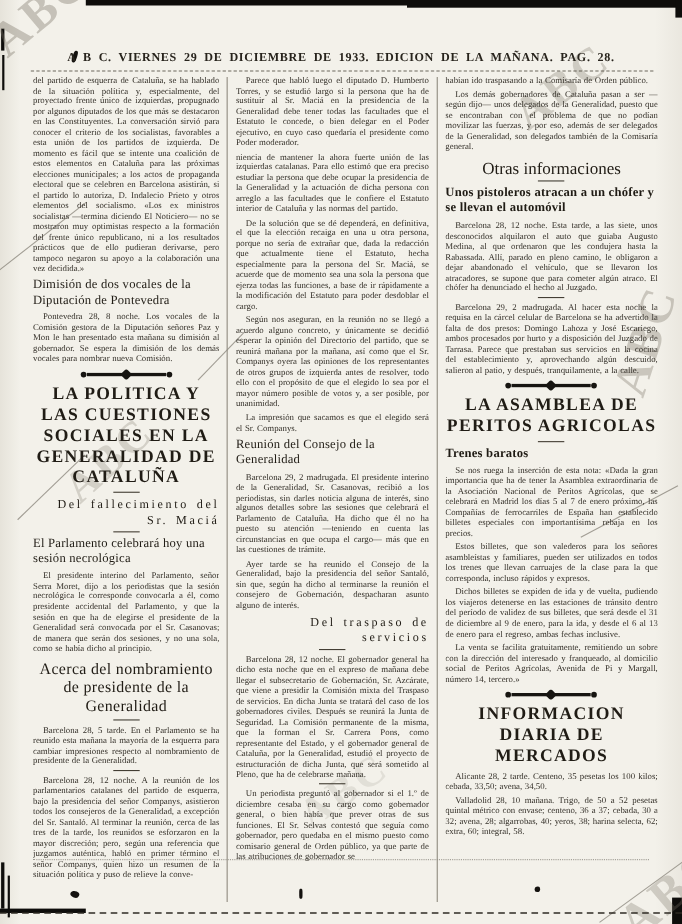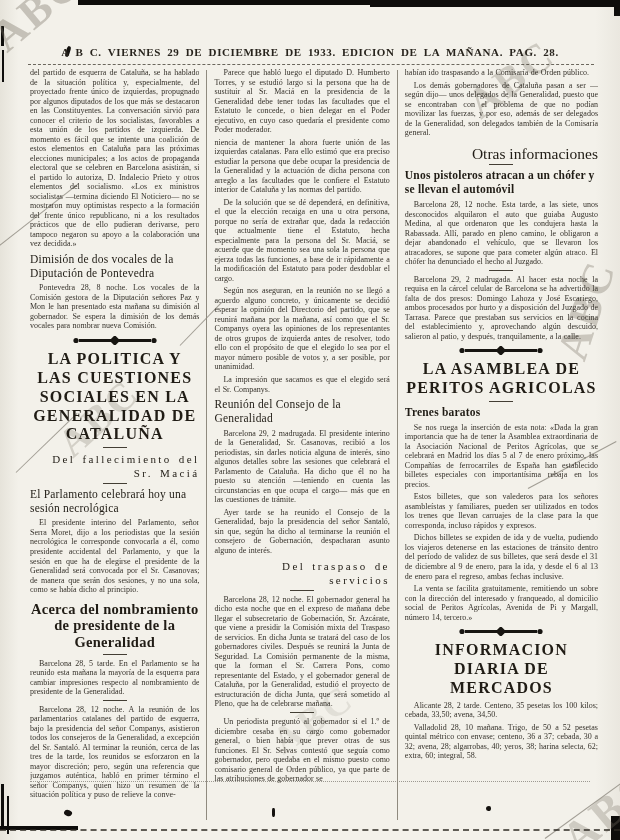--- a/index.html
+++ b/index.html
@@ -48,24 +48,24 @@
     margin:0 0 3px 0;color:var(--ink);filter:blur(.22px);
     word-spacing:.4px;
   }
   .noind{text-indent:0;}
   h1,h2,h3{margin:0;color:var(--headline_ink);font-weight:normal;}
   .h-big{
     font-size:16px;font-weight:bold;letter-spacing:1.2px;line-height:1.18;
     text-align:center;margin:5px 0 3px 0;
   }
   .h-art{
-    font-size:14.5px;font-weight:bold;line-height:1.15;text-align:center;
+    font-size:14.5px;font-weight:normal;line-height:1.15;text-align:center;
     letter-spacing:.3px;margin:6px 0 3px 0;
   }
-  .h-mid{font-size:15.5px;line-height:1.15;text-align:right;margin:7px 0 2px 0;}
+  .h-mid{font-size:15.5px;line-height:1.15;text-align:center;margin:7px 0 2px 0;}
   .h-spread{
     font-size:11px;letter-spacing:2.4px;line-height:1.25;text-align:right;
     margin:5px 0 2px 0;word-spacing:2px;
   }
   .h-sub{
     font-size:11.5px;line-height:1.2;text-align:left;margin:4px 0 3px 0;
     letter-spacing:.2px;
   }
   .h-sub.b{font-weight:bold;}
   .rule-short{width:24px;margin:2px auto 4px auto;border-top:1px solid #433e34;}

